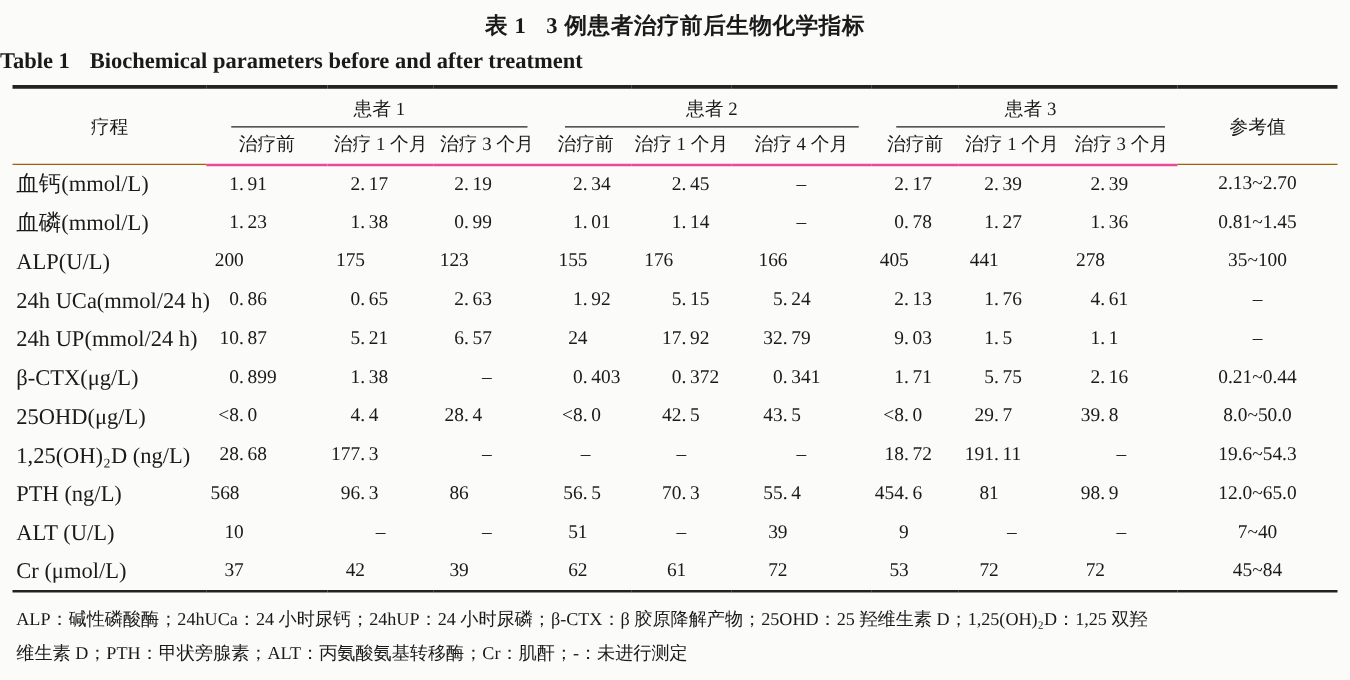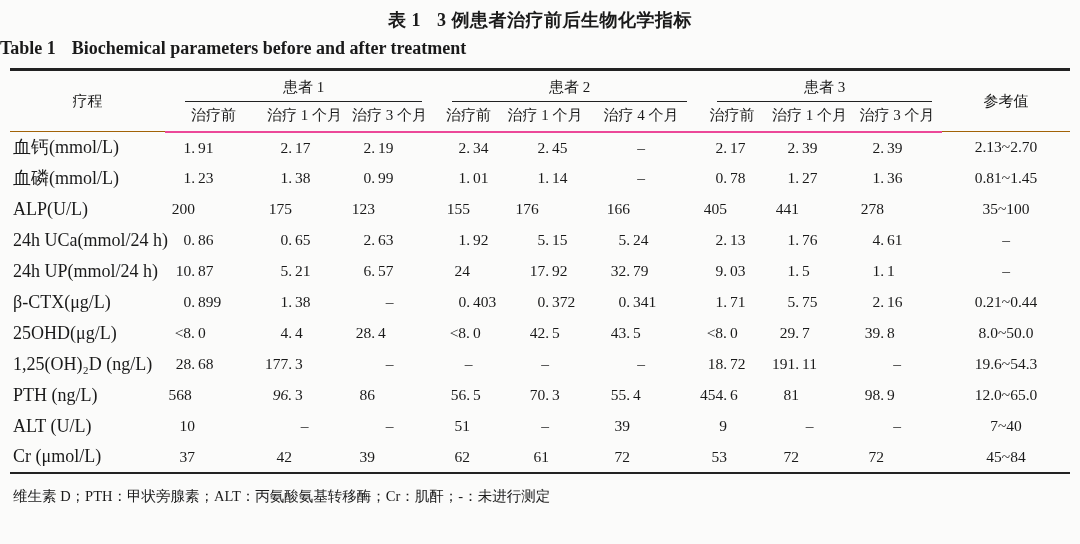--- a/index.html
+++ b/index.html
@@ -209,21 +209,21 @@
           <td class="dashcell">–</td>
           <td class="dashcell">–</td>
           <td class="valcell"><span class="ipart" style="width: 30px;">18.</span><span class="fpart">72</span></td>
           <td class="valcell"><span class="ipart" style="width: 32px;">191.</span><span class="fpart">11</span></td>
           <td class="dashcell">–</td>
           <td class="refcell">19.6~54.3</td>
         </tr>
         <tr>
           <td class="rowlabel">PTH (ng/L)</td>
           <td class="valcell"><span class="ipart" style="width: 30px; text-align: center;">568</span><span class="fpart"></span></td>
-          <td class="valcell"><span class="ipart" style="width: 30px; font-style: italic;">96.</span><span class="fpart">3</span></td>
+          <td class="valcell"><span class="ipart" style="width: 30px;">96.</span><span class="fpart">3</span></td>
           <td class="valcell"><span class="ipart" style="width: 28px;">86</span><span class="fpart"></span></td>
           <td class="valcell"><span class="ipart" style="width: 38px;">56.</span><span class="fpart">5</span></td>
           <td class="valcell"><span class="ipart" style="width: 44px;">70.</span><span class="fpart">3</span></td>
           <td class="valcell"><span class="ipart" style="width: 45px;">55.</span><span class="fpart">4</span></td>
           <td class="valcell"><span class="ipart" style="width: 30px;">454.</span><span class="fpart">6</span></td>
           <td class="valcell"><span class="ipart" style="width: 32px;">81</span><span class="fpart"></span></td>
           <td class="valcell"><span class="ipart" style="width: 32px;">98.</span><span class="fpart">9</span></td>
           <td class="refcell">12.0~65.0</td>
         </tr>
         <tr>
@@ -249,16 +249,17 @@
           <td class="valcell"><span class="ipart" style="width: 45px;">72</span><span class="fpart"></span></td>
           <td class="valcell"><span class="ipart" style="width: 30px;">53</span><span class="fpart"></span></td>
           <td class="valcell"><span class="ipart" style="width: 32px;">72</span><span class="fpart"></span></td>
           <td class="valcell"><span class="ipart" style="width: 32px;">72</span><span class="fpart"></span></td>
           <td class="refcell">45~84</td>
         </tr>
       </tbody>
     </table>
 
   <div class="footnote">
+    <div>ALP：碱性磷酸酶；24hUCa：24 小时尿钙；24hUP：24 小时尿磷；β-CTX：β 胶原降解产物；25OHD：25 羟维生素 D；1,25(OH)₂D：1,25 双羟</div>
     <div>维生素 D；PTH：甲状旁腺素；ALT：丙氨酸氨基转移酶；Cr：肌酐；-：未进行测定</div>
   </div>
 
 </div>
 
 </body></html>

